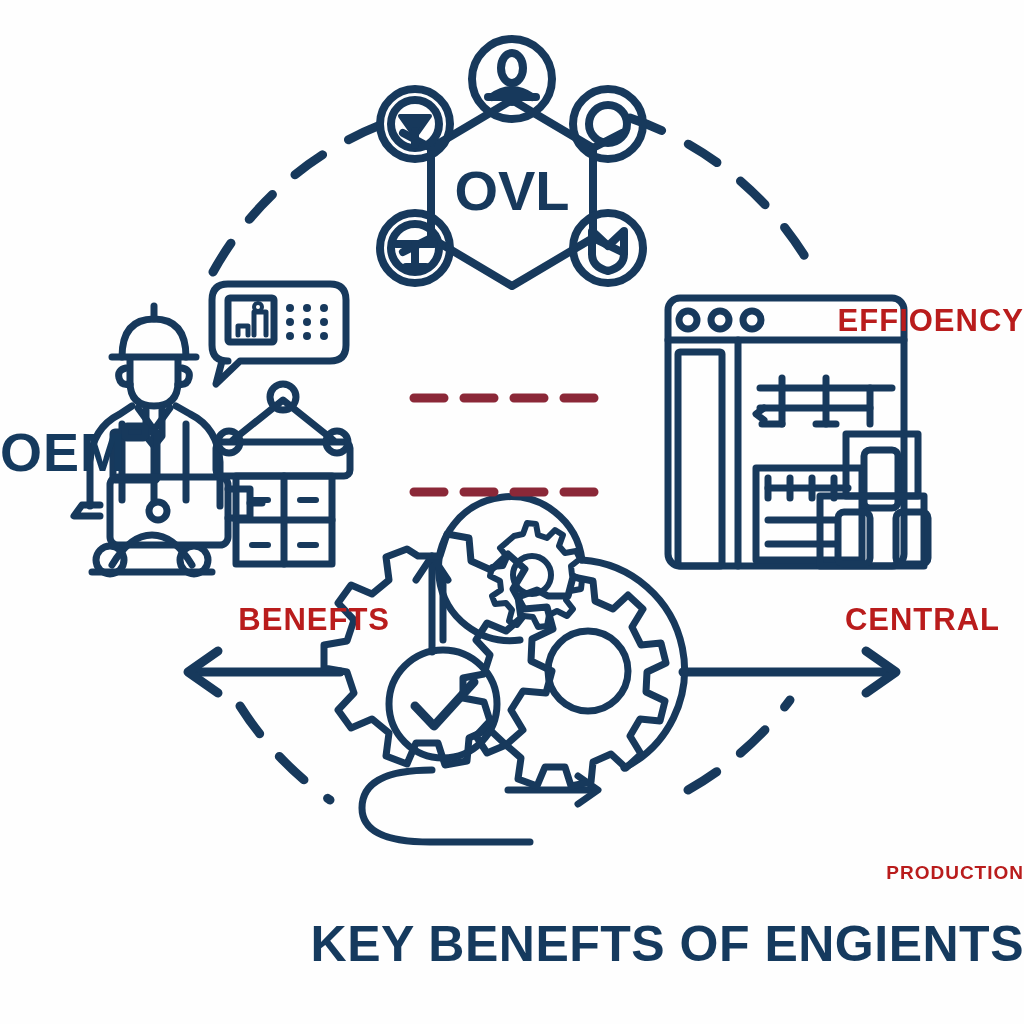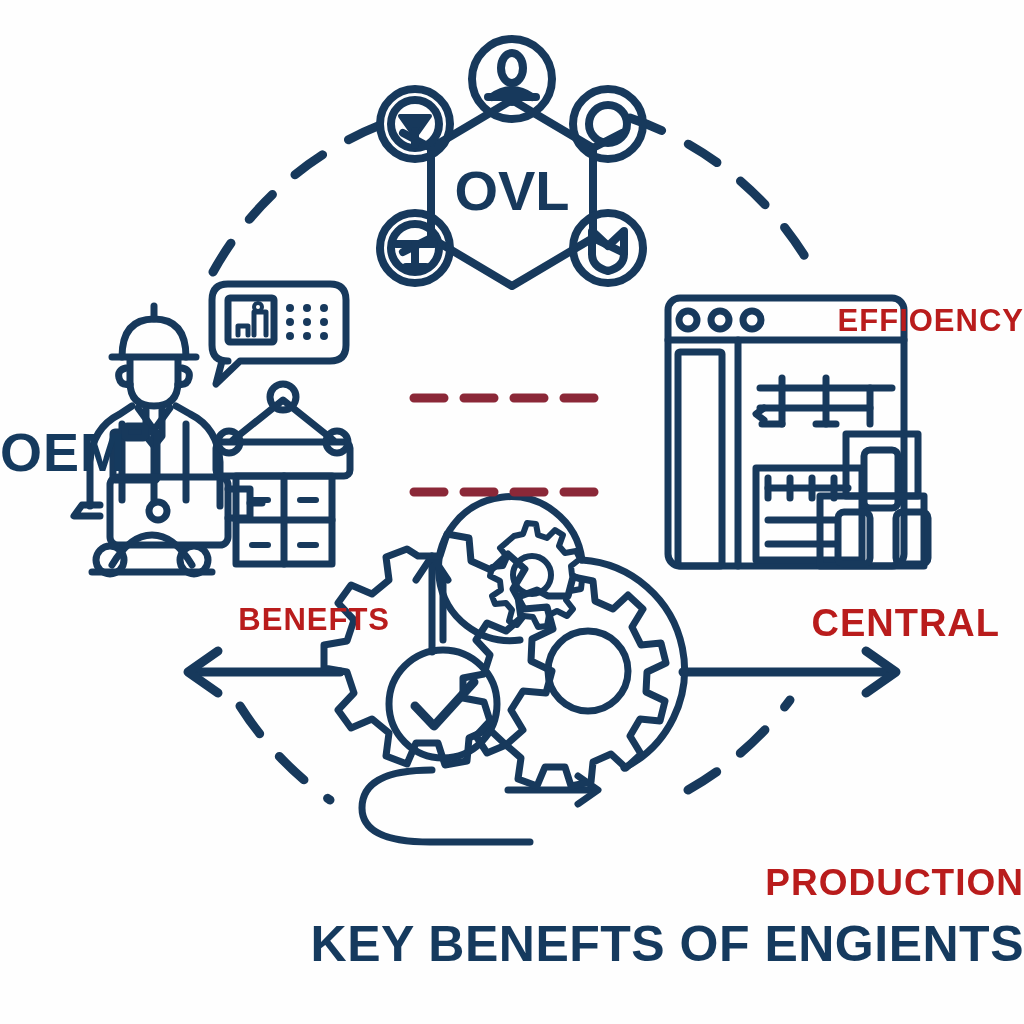--- a/index.html
+++ b/index.html
@@ -42,26 +42,26 @@
     font-size: 31px;
     letter-spacing: 1px;
   }
   #label-quality {
     left: 30px; top: 602px; width: 360px;
     font-size: 31px;
     letter-spacing: 1px;
   }
   #label-central {
     left: 620px; top: 602px; width: 380px;
-    font-size: 38px;
+    font-size: 31px;
     letter-spacing: 1px;
   }
   #label-production {
     left: 0; top: 862px; width: 1024px;
-    font-size: 37px;
+    font-size: 19px;
     letter-spacing: 1px;
   }
   #center-oem {
     position: absolute;
     left: 0; top: 421px; width: 1024px;
     font-size: 54px;
     font-weight: 700;
     color: #153a5e;
     letter-spacing: 1px;
   }

